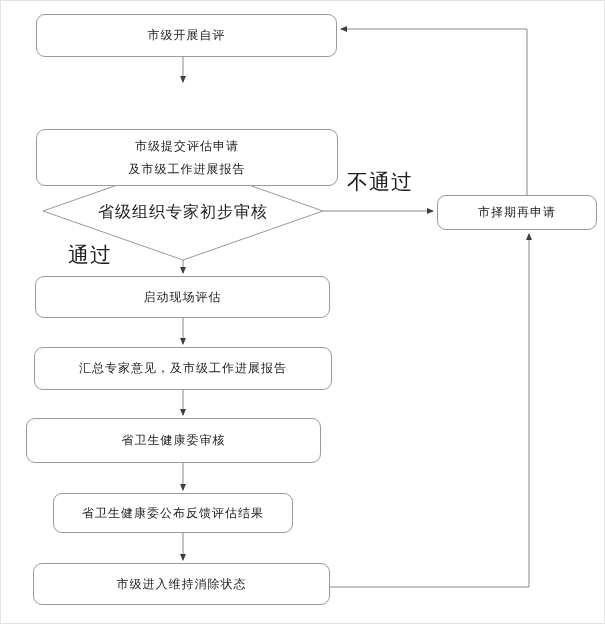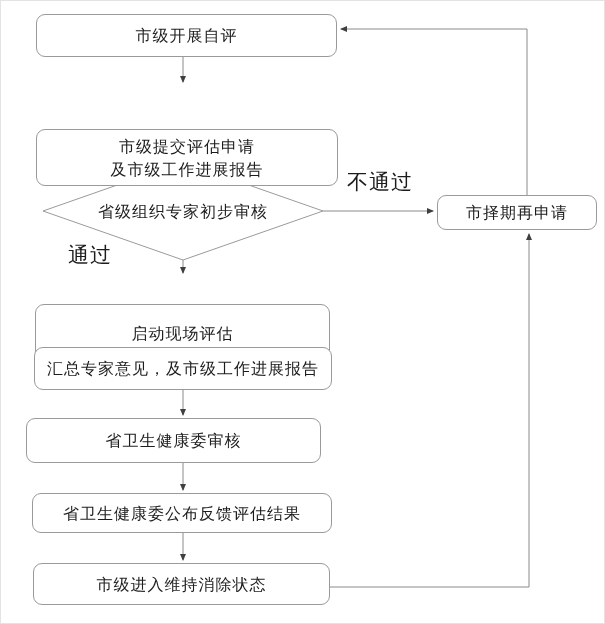--- a/index.html
+++ b/index.html
@@ -26,21 +26,21 @@
   .node {
     position: absolute;
     box-sizing: border-box;
     border: 1px solid #9a9a9a;
     border-radius: 9px;
     background: #ffffff;
     display: flex;
     flex-direction: column;
     align-items: center;
     justify-content: center;
-    font-size: 16px;
+    font-size: 12px;
     letter-spacing: 1px;
     line-height: 23px;
     text-align: center;
   }
   .diamond-text {
     position: absolute;
     display: flex;
     align-items: center;
     justify-content: center;
     font-size: 16px;
@@ -99,33 +99,33 @@
   </div>
 
   <div class="edge-label" style="left:68px; top:241px;">通过</div>
 
   <div class="edge-label" style="left:347px; top:168px;">不通过</div>
 
   <div class="node" style="left:437px; top:195px; width:160px; height:35px;">
     <span>市择期再申请</span>
   </div>
 
-  <div class="node" style="left:35px; top:276px; width:295px; height:58px;margin-top:28px;">
+  <div class="node" style="left:35px; top:276px; width:295px; height:42px;">
     <span>启动现场评估</span>
   </div>
 
   <div class="node" style="left:34px; top:347px; width:298px; height:43px;">
     <span>汇总专家意见，及市级工作进展报告</span>
   </div>
 
   <div class="node" style="left:26px; top:418px; width:295px; height:45px;">
     <span>省卫生健康委审核</span>
   </div>
 
-  <div class="node" style="left:32px; top:493px; width:300px; height:40px;">
+  <div class="node" style="left:53px; top:493px; width:240px; height:40px;">
     <span>省卫生健康委公布反馈评估结果</span>
   </div>
 
   <div class="node" style="left:33px; top:563px; width:297px; height:42px;">
     <span>市级进入维持消除状态</span>
   </div>
 
 </div>
 
 </body></html>

